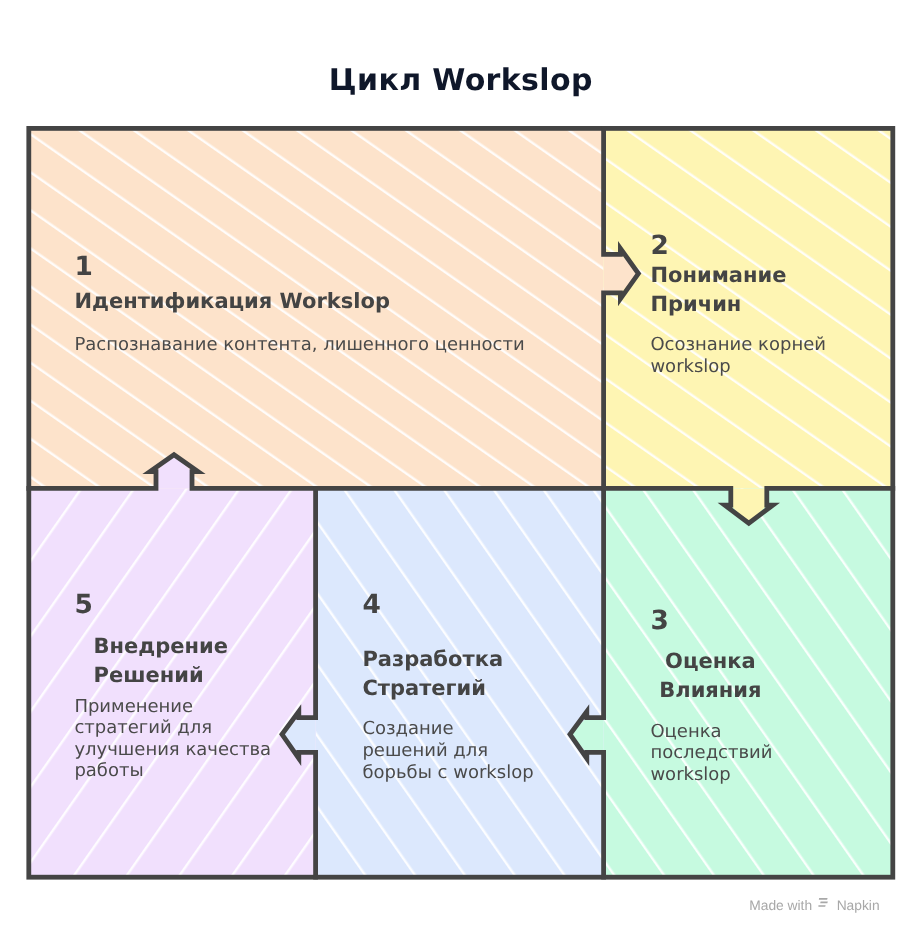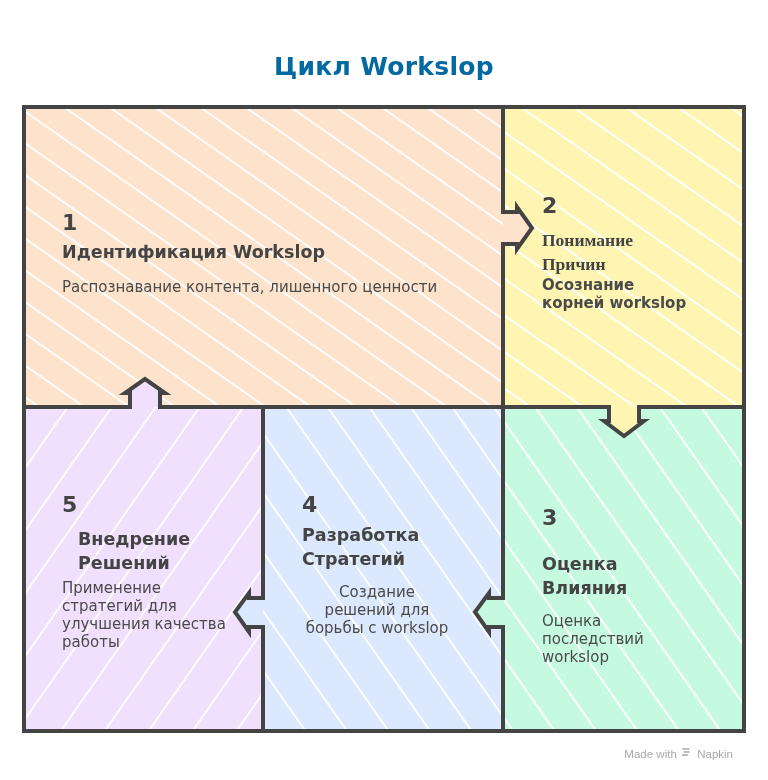--- a/index.html
+++ b/index.html
@@ -1,19 +1,19 @@
 <!DOCTYPE html>
 <html><head>
   <meta charset="utf-8">
   <style>
     html, body { margin: 0; padding: 0; background: #ffffff; }
     body { width: 768px; height: 780px; position: relative; overflow: hidden;
            font-family: "DejaVu Sans", sans-serif; color: #444444; }
     .title { position: absolute; left: 0; width: 768px; top: 52px; text-align: center;
-             font-size: 25px; font-weight: bold; color: #0369a1; letter-spacing: 0.3px; }
+             font-size: 25px; font-weight: bold; color: #0f172a; letter-spacing: 0.3px; }
     svg.frame { position: absolute; left: 0; top: 0; }
     .cell { position: absolute; }
     .num { font-size: 22px; font-weight: bold; color: #444; }
     .head { font-size: 17.5px; font-weight: bold; color: #444; line-height: 24px; }
     .desc { font-size: 15px; color: #4a4a4a; line-height: 18px; }
     .footer { position: absolute; right: 35px; top: 747px; font-size: 11.5px; color: #a8a8a8;
               font-family: "Liberation Sans", sans-serif; }
     .footer .logo { display: inline-block; margin: 0 2px; }
   </style>
 </head>
@@ -73,34 +73,34 @@
 </svg>
 
 <div class="cell" style="left:62px; top:210px; width:420px;">
   <div class="num">1</div>
   <div class="head" style="margin-top:5px;">Идентификация Workslop</div>
   <div class="desc" style="margin-top:14px;">Распознавание контента, лишенного ценности</div>
 </div>
 
 <div class="cell" style="left:542px; top:193px; width:185px;">
   <div class="num">2</div>
-  <div class="head" style="margin-top:10px; width:130px;font-family:Liberation Serif, serif;">Понимание Причин</div>
-  <div class="desc" style="width:150px;font-weight:bold;">Осознание корней workslop</div>
+  <div class="head" style="width:130px;">Понимание Причин</div>
+  <div class="desc" style="margin-top:12px; width:150px;">Осознание корней workslop</div>
 </div>
 
 <div class="cell" style="left:542px; top:505px; width:185px;">
   <div class="num">3</div>
-  <div class="head" style="margin-top:22px; width:100px;">Оценка Влияния</div>
+  <div class="head" style="margin-top:10px; width:100px;text-align:center;">Оценка Влияния</div>
   <div class="desc" style="margin-top:12px; width:165px;">Оценка последствий workslop</div>
 </div>
 
 <div class="cell" style="left:302px; top:492px; width:180px;">
   <div class="num">4</div>
-  <div class="head" style="margin-top:6px; width:140px;">Разработка Стратегий</div>
-  <div class="desc" style="margin-top:12px; width:150px;text-align:center;">Создание решений для борьбы с workslop</div>
+  <div class="head" style="margin-top:21px; width:140px;">Разработка Стратегий</div>
+  <div class="desc" style="margin-top:12px; width:150px;">Создание решений для борьбы с workslop</div>
 </div>
 
 <div class="cell" style="left:62px; top:492px; width:180px;">
   <div class="num">5</div>
   <div class="head" style="margin-top:10px; width:130px;margin-left:16px;">Внедрение Решений</div>
   <div class="desc" style="margin-top:4px; width:175px;">Применение стратегий для улучшения качества работы</div>
 </div>
 
 <div class="footer">
   <span>Made with</span>

